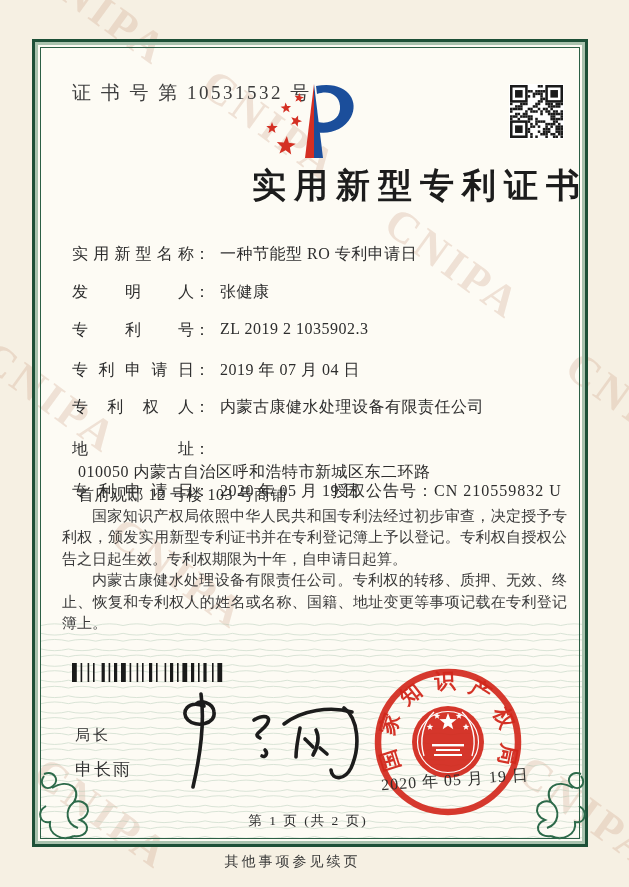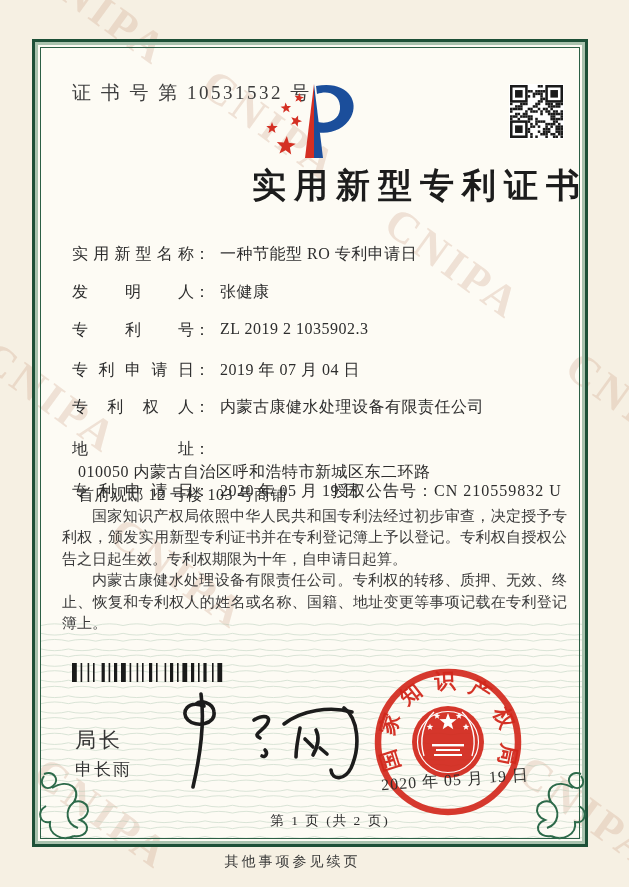--- a/index.html
+++ b/index.html
@@ -25,29 +25,29 @@
   .flabel{display:inline-block;width:122px;text-align:justify;text-align-last:justify;vertical-align:top;}
   .fcolon{vertical-align:top;}
   .fvalue{display:inline-block;vertical-align:top;margin-left:6px;letter-spacing:0.5px;}
   .fvalue.wide{width:360px;line-height:23px;}
   .pair2{position:absolute;left:260px;top:0;letter-spacing:1px;white-space:nowrap;}
   .bodytext{position:absolute;left:62px;top:506px;width:505px;font-size:15px;line-height:21.4px;
             text-align:justify;color:#3a3a3a;}
   .bodytext p{margin:0;text-indent:2em;}
   .waves{position:absolute;left:41px;top:620px;z-index:1;}
   .barcode{position:absolute;left:72px;top:663px;}
-  .sig-title{position:absolute;left:75px;top:726px;font-size:21px;letter-spacing:3px;color:#333;}
+  .sig-title{position:absolute;left:75px;top:726px;font-size:15px;letter-spacing:3px;color:#333;}
   .sig-name{position:absolute;left:75px;top:758px;font-size:17px;letter-spacing:2px;color:#333;}
   .signature{position:absolute;left:168px;top:690px;}
   .seal{position:absolute;left:368px;top:662px;z-index:4;}
   .seal-date{position:absolute;left:381px;top:770px;z-index:5;font-size:16px;letter-spacing:1px;
              color:#30302e;transform:rotate(-4deg);white-space:nowrap;}
   .orn{position:absolute;top:770px;z-index:4;}
   .orn.bl{left:36px;} .orn.br{left:527px;}
-  .pageinfo{position:absolute;left:32px;top:812px;width:596px;text-align:center;font-size:13.5px;
+  .pageinfo{position:absolute;left:32px;top:812px;width:552px;text-align:center;font-size:13.5px;
             letter-spacing:2px;color:#2e2e2e;z-index:4;}
   .contnote{position:absolute;left:0;top:853px;width:629px;text-align:center;font-size:14px;
             letter-spacing:3px;color:#3a3a3a;transform:translateX(-22px);}
 </style>
 </head>
 <body>
 
 <div class="page">
 
   <div class="paper"></div>

